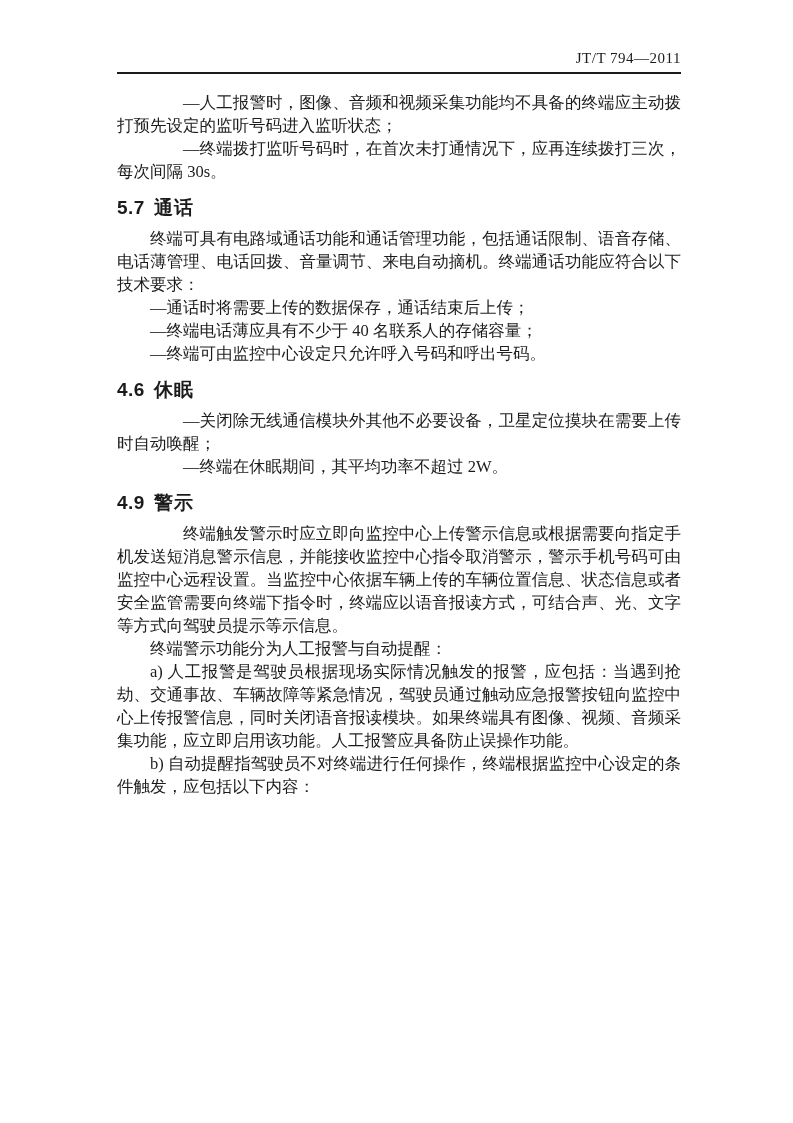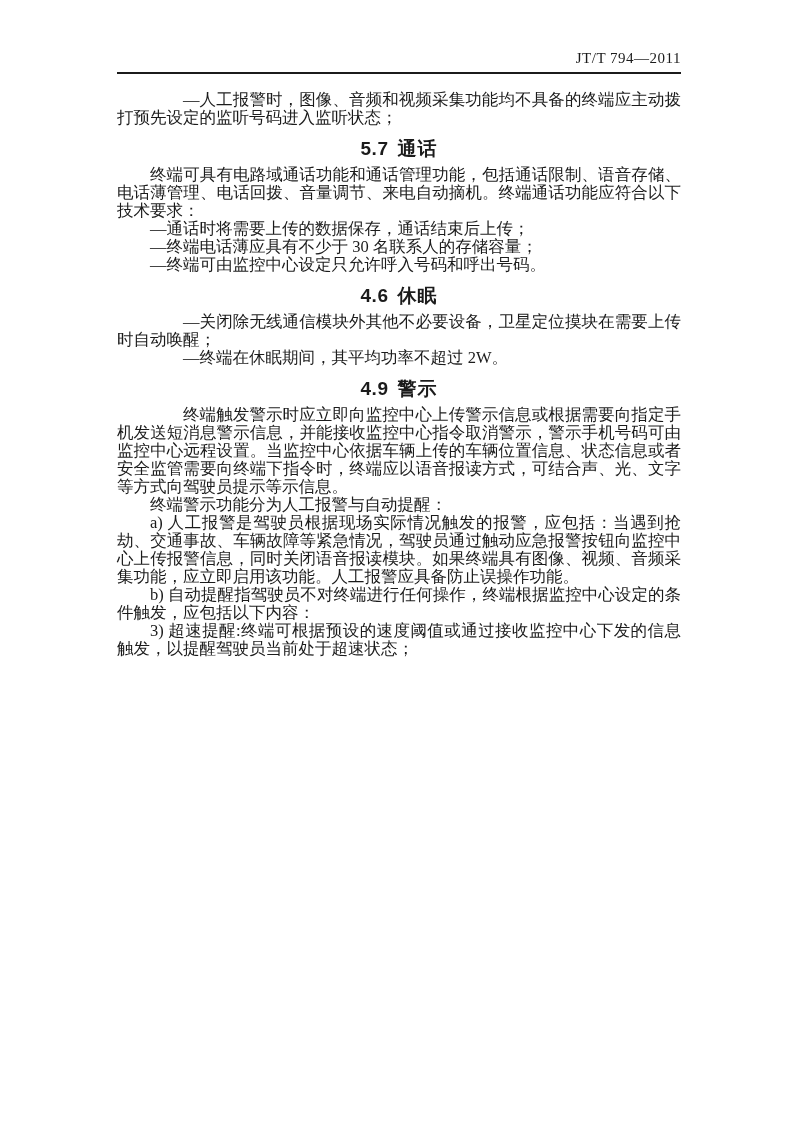--- a/index.html
+++ b/index.html
@@ -18,33 +18,33 @@
     padding-top: 50px;
     text-align: right;
     font-size: 15px;
     letter-spacing: 0.5px;
     border-bottom: 2px solid #1b1b1b;
     padding-bottom: 5px;
   }
   .body-text {
     margin-top: 17px;
     font-size: 16.5px;
-    line-height: 18px;
+    line-height: 23px;
     text-align: justify;
   }
   .body-text p { margin: 0; }
   .indent-2 { text-indent: 2em; }
   .indent-4 { text-indent: 4em; }
   .section-heading {
     font-family: "Liberation Sans", "DejaVu Sans", sans-serif;
     font-size: 19px;
     font-weight: bold;
     margin: 13px 0 8px 0;
     letter-spacing: 1px;
-    text-align: center;
+    text-align: left;
     text-indent: 0;
   }
   .sec-num { margin-right: 9px; letter-spacing: 0.5px; }
   .page-footer {
     position: absolute;
     top: 1036px;
     left: 0;
     width: 100%;
     text-align: center;
     font-size: 14px;
@@ -56,27 +56,28 @@
 <div class="page">
   <div class="content">
 
     <div class="page-header">
       <span>JT/T 794—2011</span>
     </div>
 
     <div class="body-text">
 
       <p class="indent-4">—人工报警时，图像、音频和视频采集功能均不具备的终端应主动拨打预先设定的监听号码进入监听状态；</p>
+      <p class="indent-4">—终端拨打监听号码时，在首次未打通情况下，应再连续拨打三次，每次间隔 30s。</p>
 
       <div class="section-heading">
         <span class="sec-num">5.7</span><span>通话</span>
       </div>
       <p class="indent-2">终端可具有电路域通话功能和通话管理功能，包括通话限制、语音存储、电话薄管理、电话回拨、音量调节、来电自动摘机。终端通话功能应符合以下技术要求：</p>
       <p class="indent-2">—通话时将需要上传的数据保存，通话结束后上传；</p>
-      <p class="indent-2">—终端电话薄应具有不少于 30 名联系人的存储容量；</p>
+      <p class="indent-2">—终端电话薄应具有不少于 40 名联系人的存储容量；</p>
       <p class="indent-2">—终端可由监控中心设定只允许呼入号码和呼出号码。</p>
 
       <div class="section-heading">
         <span class="sec-num">4.6</span><span>休眠</span>
       </div>
       <p class="indent-4">—关闭除无线通信模块外其他不必要设备，卫星定位摸块在需要上传时自动唤醒；</p>
       <p class="indent-4">—终端在休眠期间，其平均功率不超过 2W。</p>
 
       <div class="section-heading">
         <span class="sec-num">4.9</span><span>警示</span>

